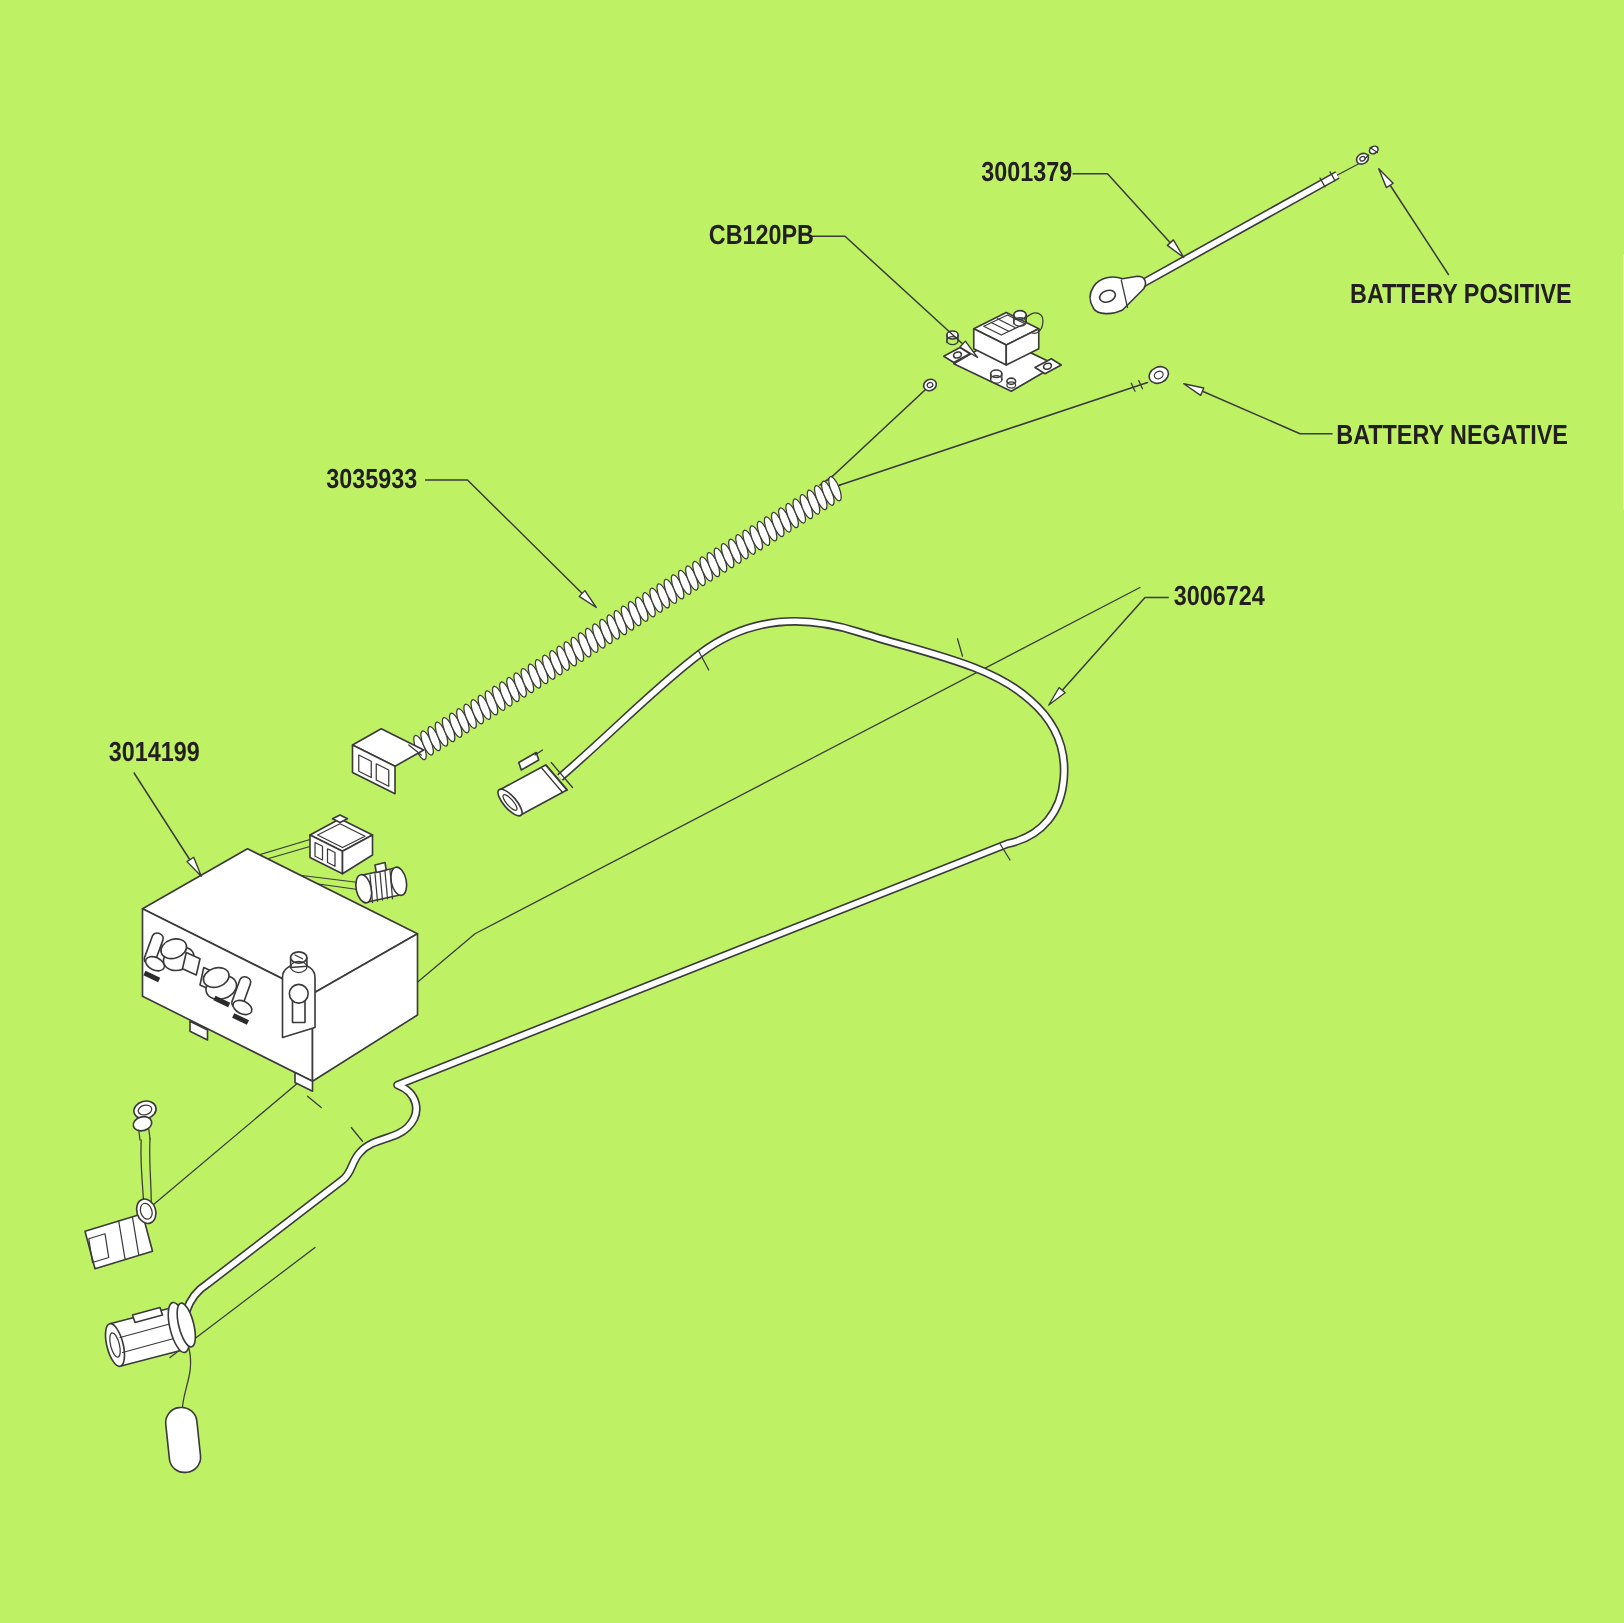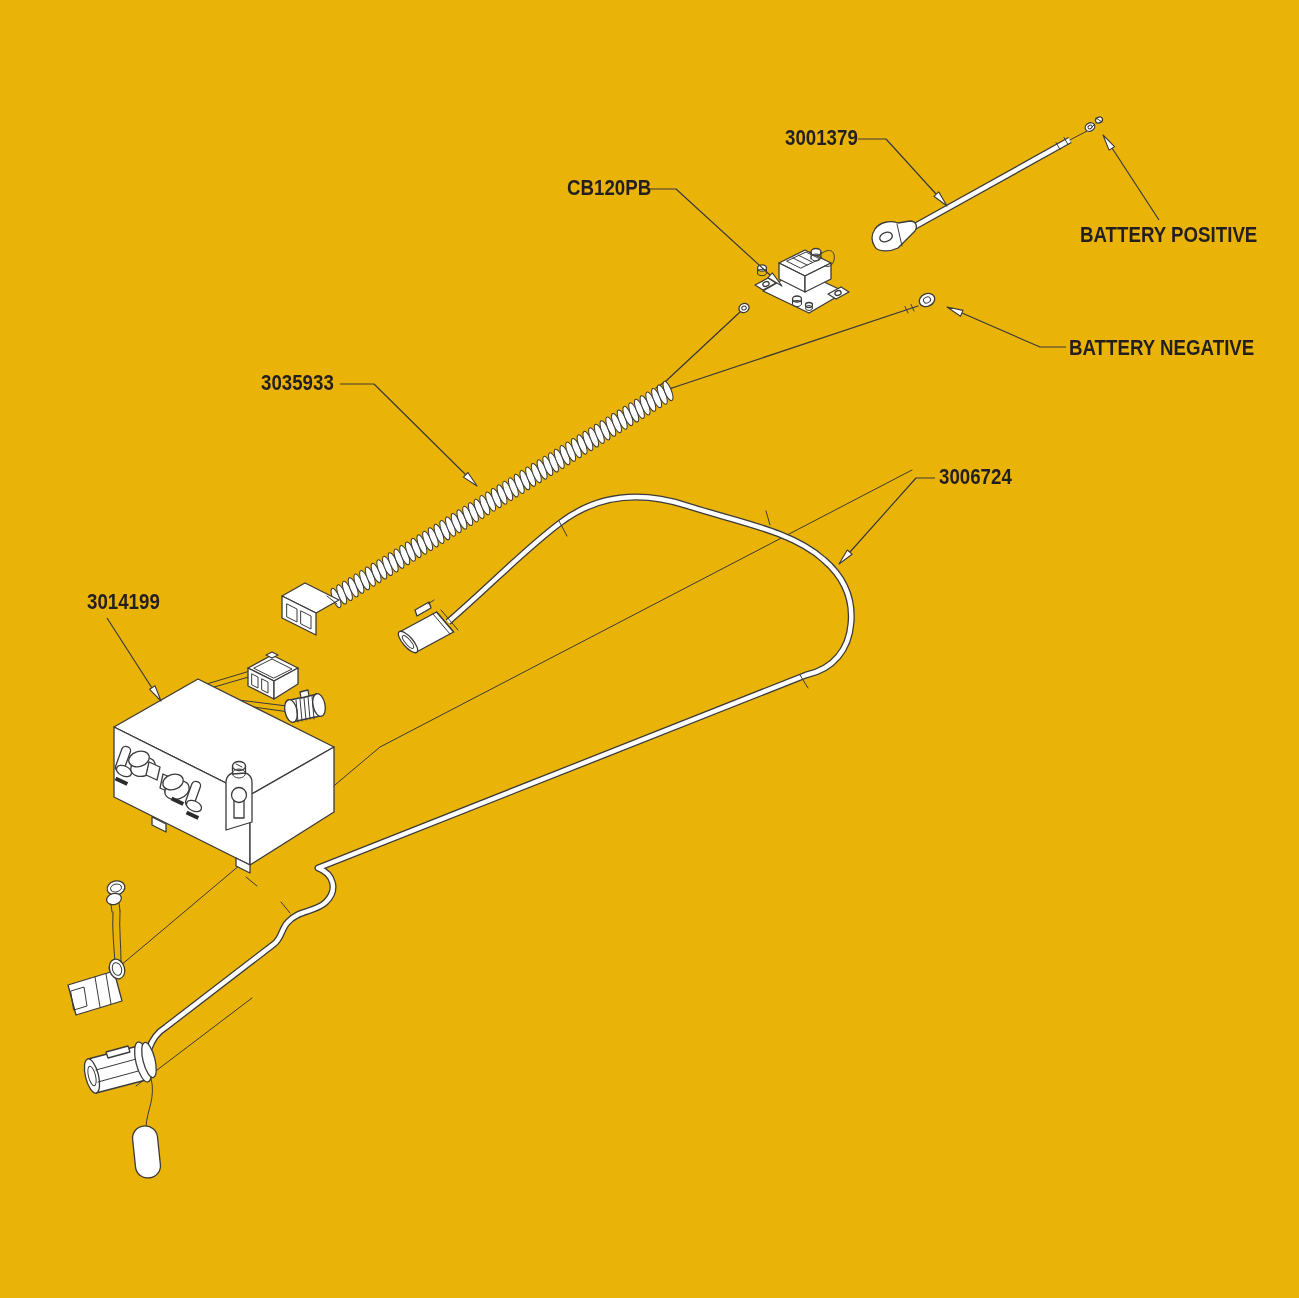--- a/index.html
+++ b/index.html
@@ -1,16 +1,16 @@
 <!DOCTYPE html>
 <html><head>
 <meta charset="utf-8">
 <style>
   html,body{margin:0;padding:0;background:#ffffff;}
-  .canvas{position:relative;width:1299px;height:1298px;background:#eab308;overflow:hidden;
+  .canvas{position:relative;width:1299px;height:1298px;background:#bef264;overflow:hidden;
           font-family:"Liberation Sans",sans-serif;}
   .canvas svg{position:absolute;left:0;top:0;}
   .lbl{position:absolute;font-weight:bold;font-size:22px;line-height:1;color:#231f20;
        white-space:nowrap;transform:scaleX(0.85);transform-origin:0 0;
        font-family:"Liberation Sans",sans-serif;}
   #lbl-3001379{left:785px;top:127px;}
   #lbl-cb120pb{left:567px;top:177px;}
   #lbl-batpos {left:1080px;top:224px;}
   #lbl-batneg {left:1069px;top:337px;}
   #lbl-3035933{left:261px;top:372px;}

